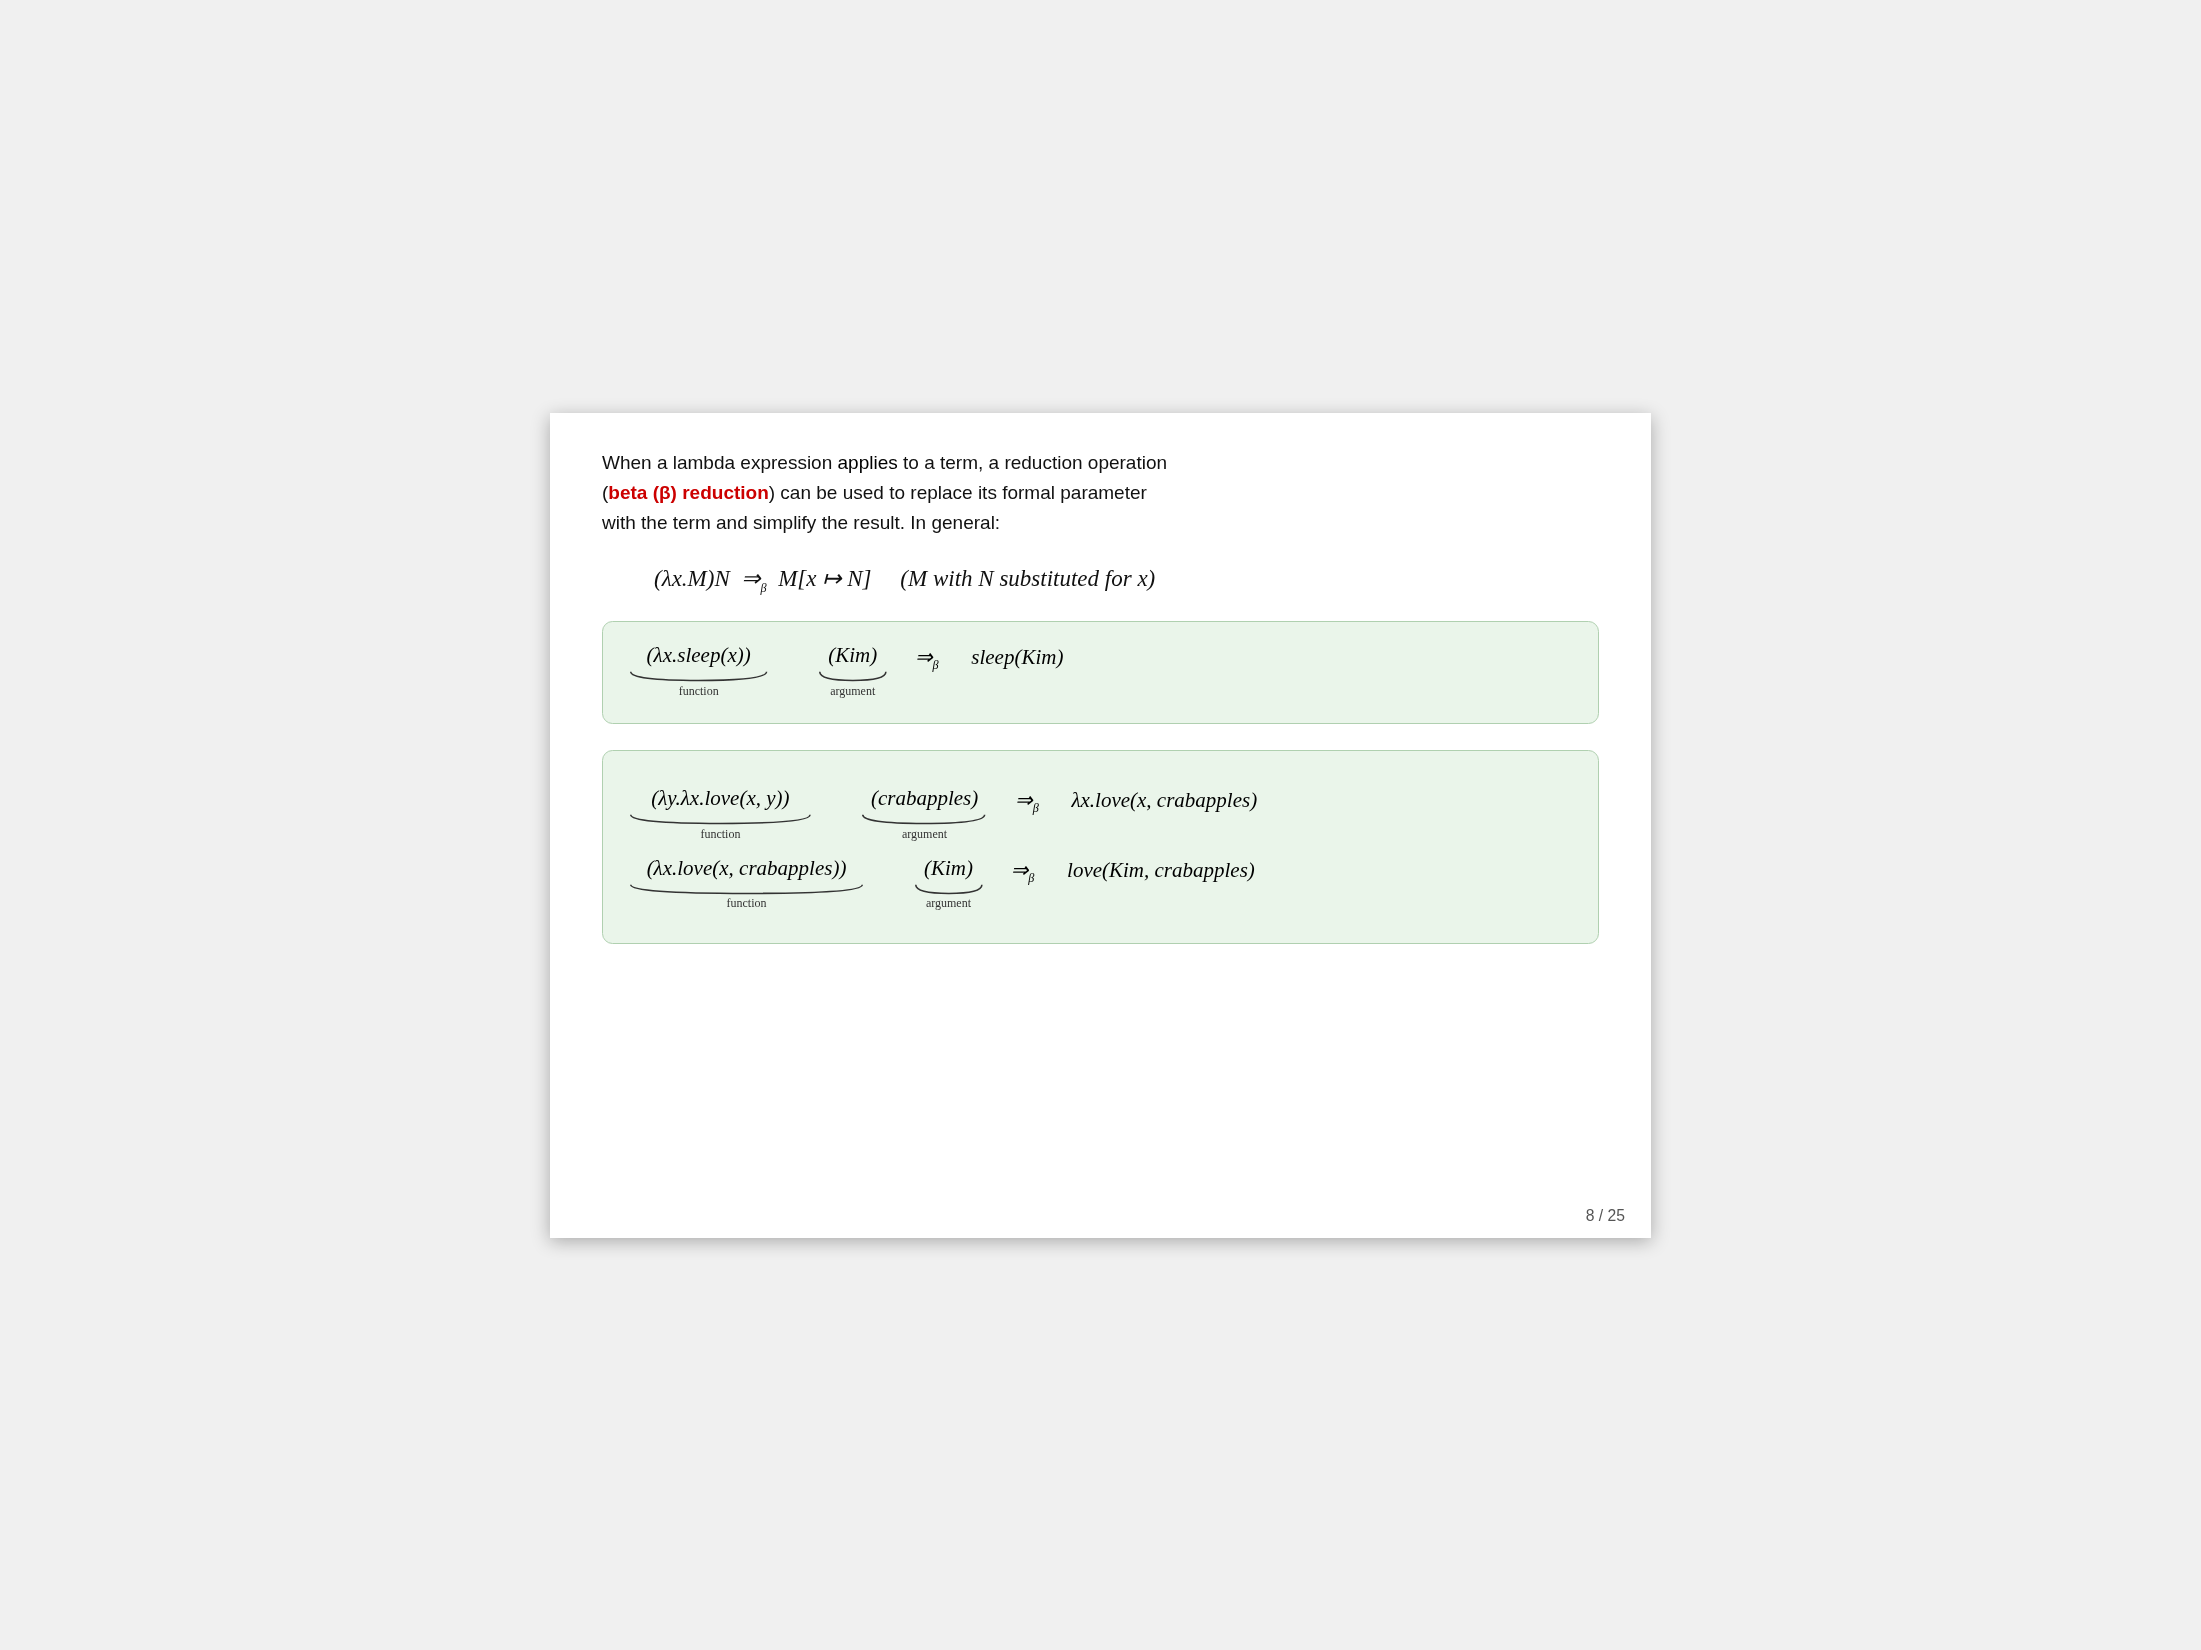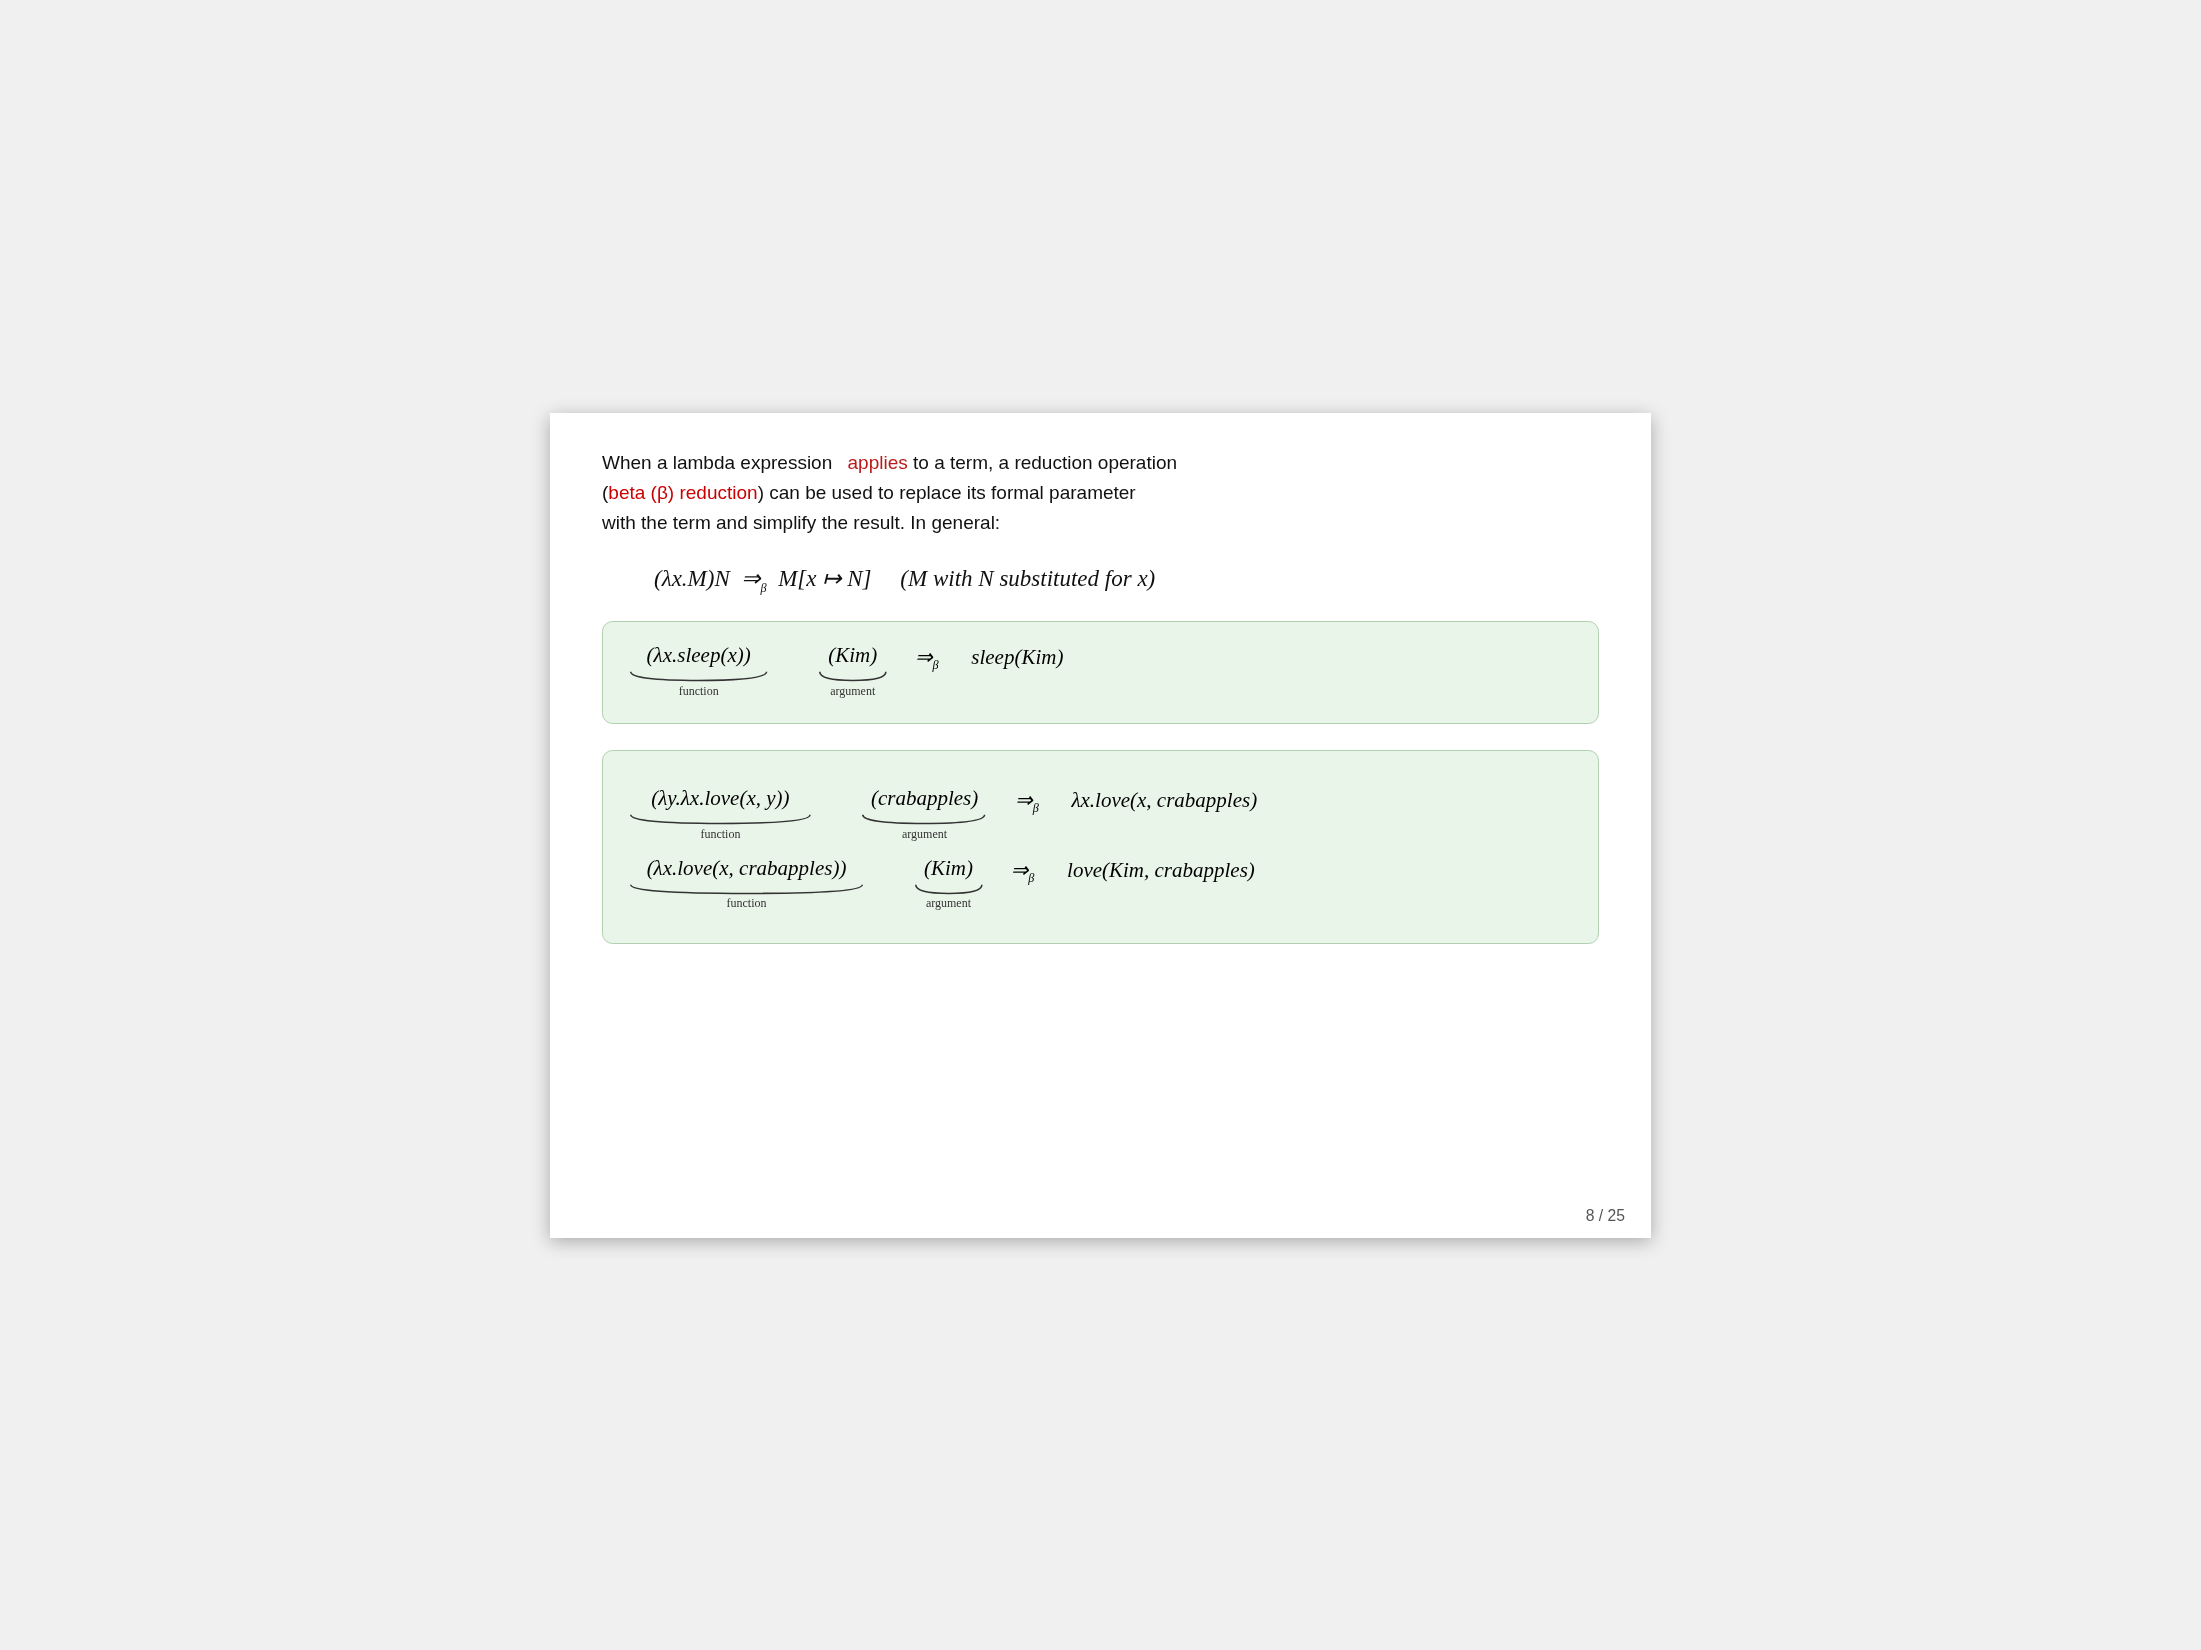--- a/index.html
+++ b/index.html
@@ -44,26 +44,26 @@
 
     .intro-text {
       font-size: 19px;
       line-height: 1.6;
       color: #111;
       font-family: 'Arial', sans-serif;
       margin-bottom: 26px;
     }
 
     .highlight-orange {
-      color: #b91c1c;
-      margin-left: 10px;
+      color: #000000;
     }
 
     .highlight-red {
       color: #cc0000;
+      font-weight: bold;
     }
 
     .formula-line {
       font-family: 'Georgia', serif;
       font-size: 23px;
       margin: 8.7px 0 26px 52px;
       color: #111;
     }
 
     .formula-line .italic {

